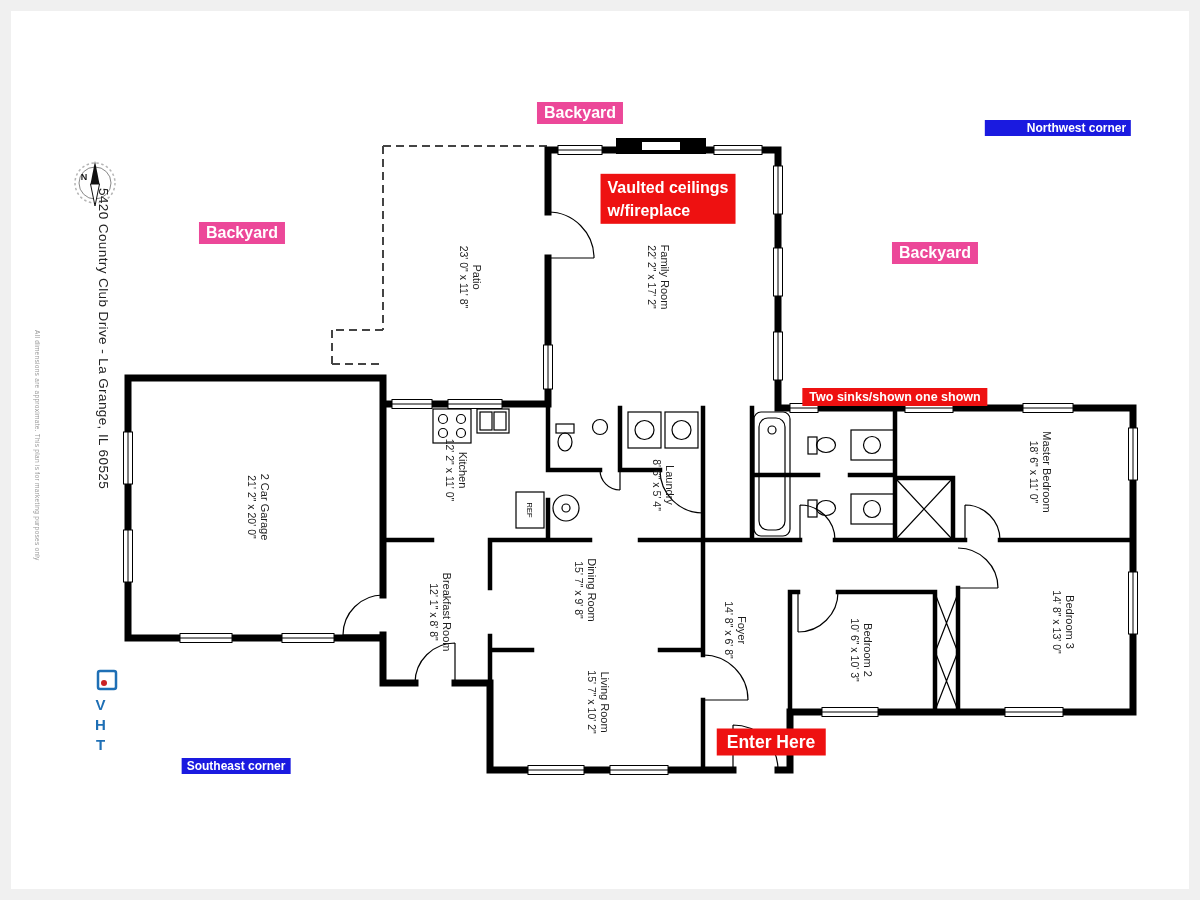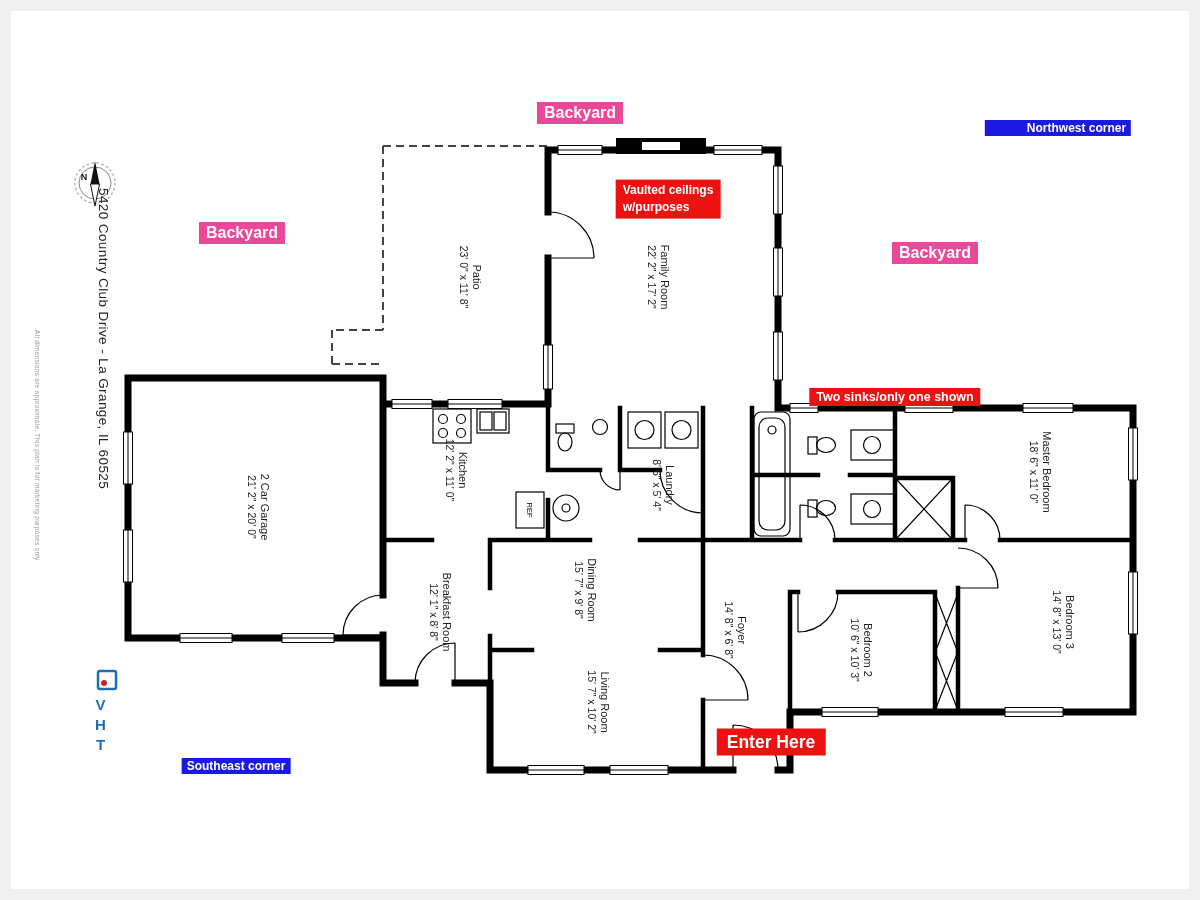--- a/index.html
+++ b/index.html
@@ -21,21 +21,21 @@
   .room-label{position:absolute;transform:translate(-50%,-50%) rotate(90deg);
     text-align:center;white-space:nowrap;color:#1d1d1d;line-height:1.3;}
   .rl-name{font-size:11px;}
   .rl-dims{font-size:10.5px;}
 
   
   .tag{position:absolute;transform:translate(-50%,-50%);color:#fff;font-weight:bold;
     white-space:nowrap;padding:2px 7px;}
   .tag.green{background:#ec4899;font-size:16px;}
   .tag.blue{background:#1A1AE0;font-size:12px;padding:1px 5px;}
-  .tag.red{background:#EE1111;font-size:12px;}
+  .tag.red{background:#EE1111;font-size:16px;}
   .tag.red.multi{text-align:left;line-height:1.45;}
   .tag.red.small{font-size:12.5px;}
   .tag.red.large{font-size:17.5px;padding:3px 10px;text-align:right;}
 
   
   .address{position:absolute;left:96px;top:188px;writing-mode:vertical-rl;
     font-size:13.5px;color:#222;letter-spacing:0.4px;}
   .disclaimer{position:absolute;left:34px;top:330px;writing-mode:vertical-rl;
     font-size:6.5px;color:#979797;letter-spacing:0.3px;}
 
@@ -254,17 +254,17 @@
     <div class="rl-dims">15' 7" x 10' 2"</div>
   </div>
 
   <div class="tag green" style="left:580px;top:113px;">Backyard</div>
   <div class="tag green" style="left:242px;top:233px;">Backyard</div>
   <div class="tag green" style="left:935px;top:253px;">Backyard</div>
   <div class="tag blue" style="left:1058px;top:128px;padding-left:42px;">Northwest corner</div>
   <div class="tag blue" style="left:236px;top:758px;margin-top:8px;">Southeast corner</div>
   <div class="tag red multi" style="left:668px;top:199px;">
     <div>Vaulted ceilings</div>
-    <div>w/purposes</div>
-  </div>
-  <div class="tag red small" style="left:895px;top:397px;">Two sinks/only one shown</div>
+    <div>w/fireplace</div>
+  </div>
+  <div class="tag red small" style="left:895px;top:397px;">Two sinks/shown one shown</div>
   <div class="tag red large" style="left:771px;top:742px;">Enter Here</div>
 </div>
 
 </body></html>

